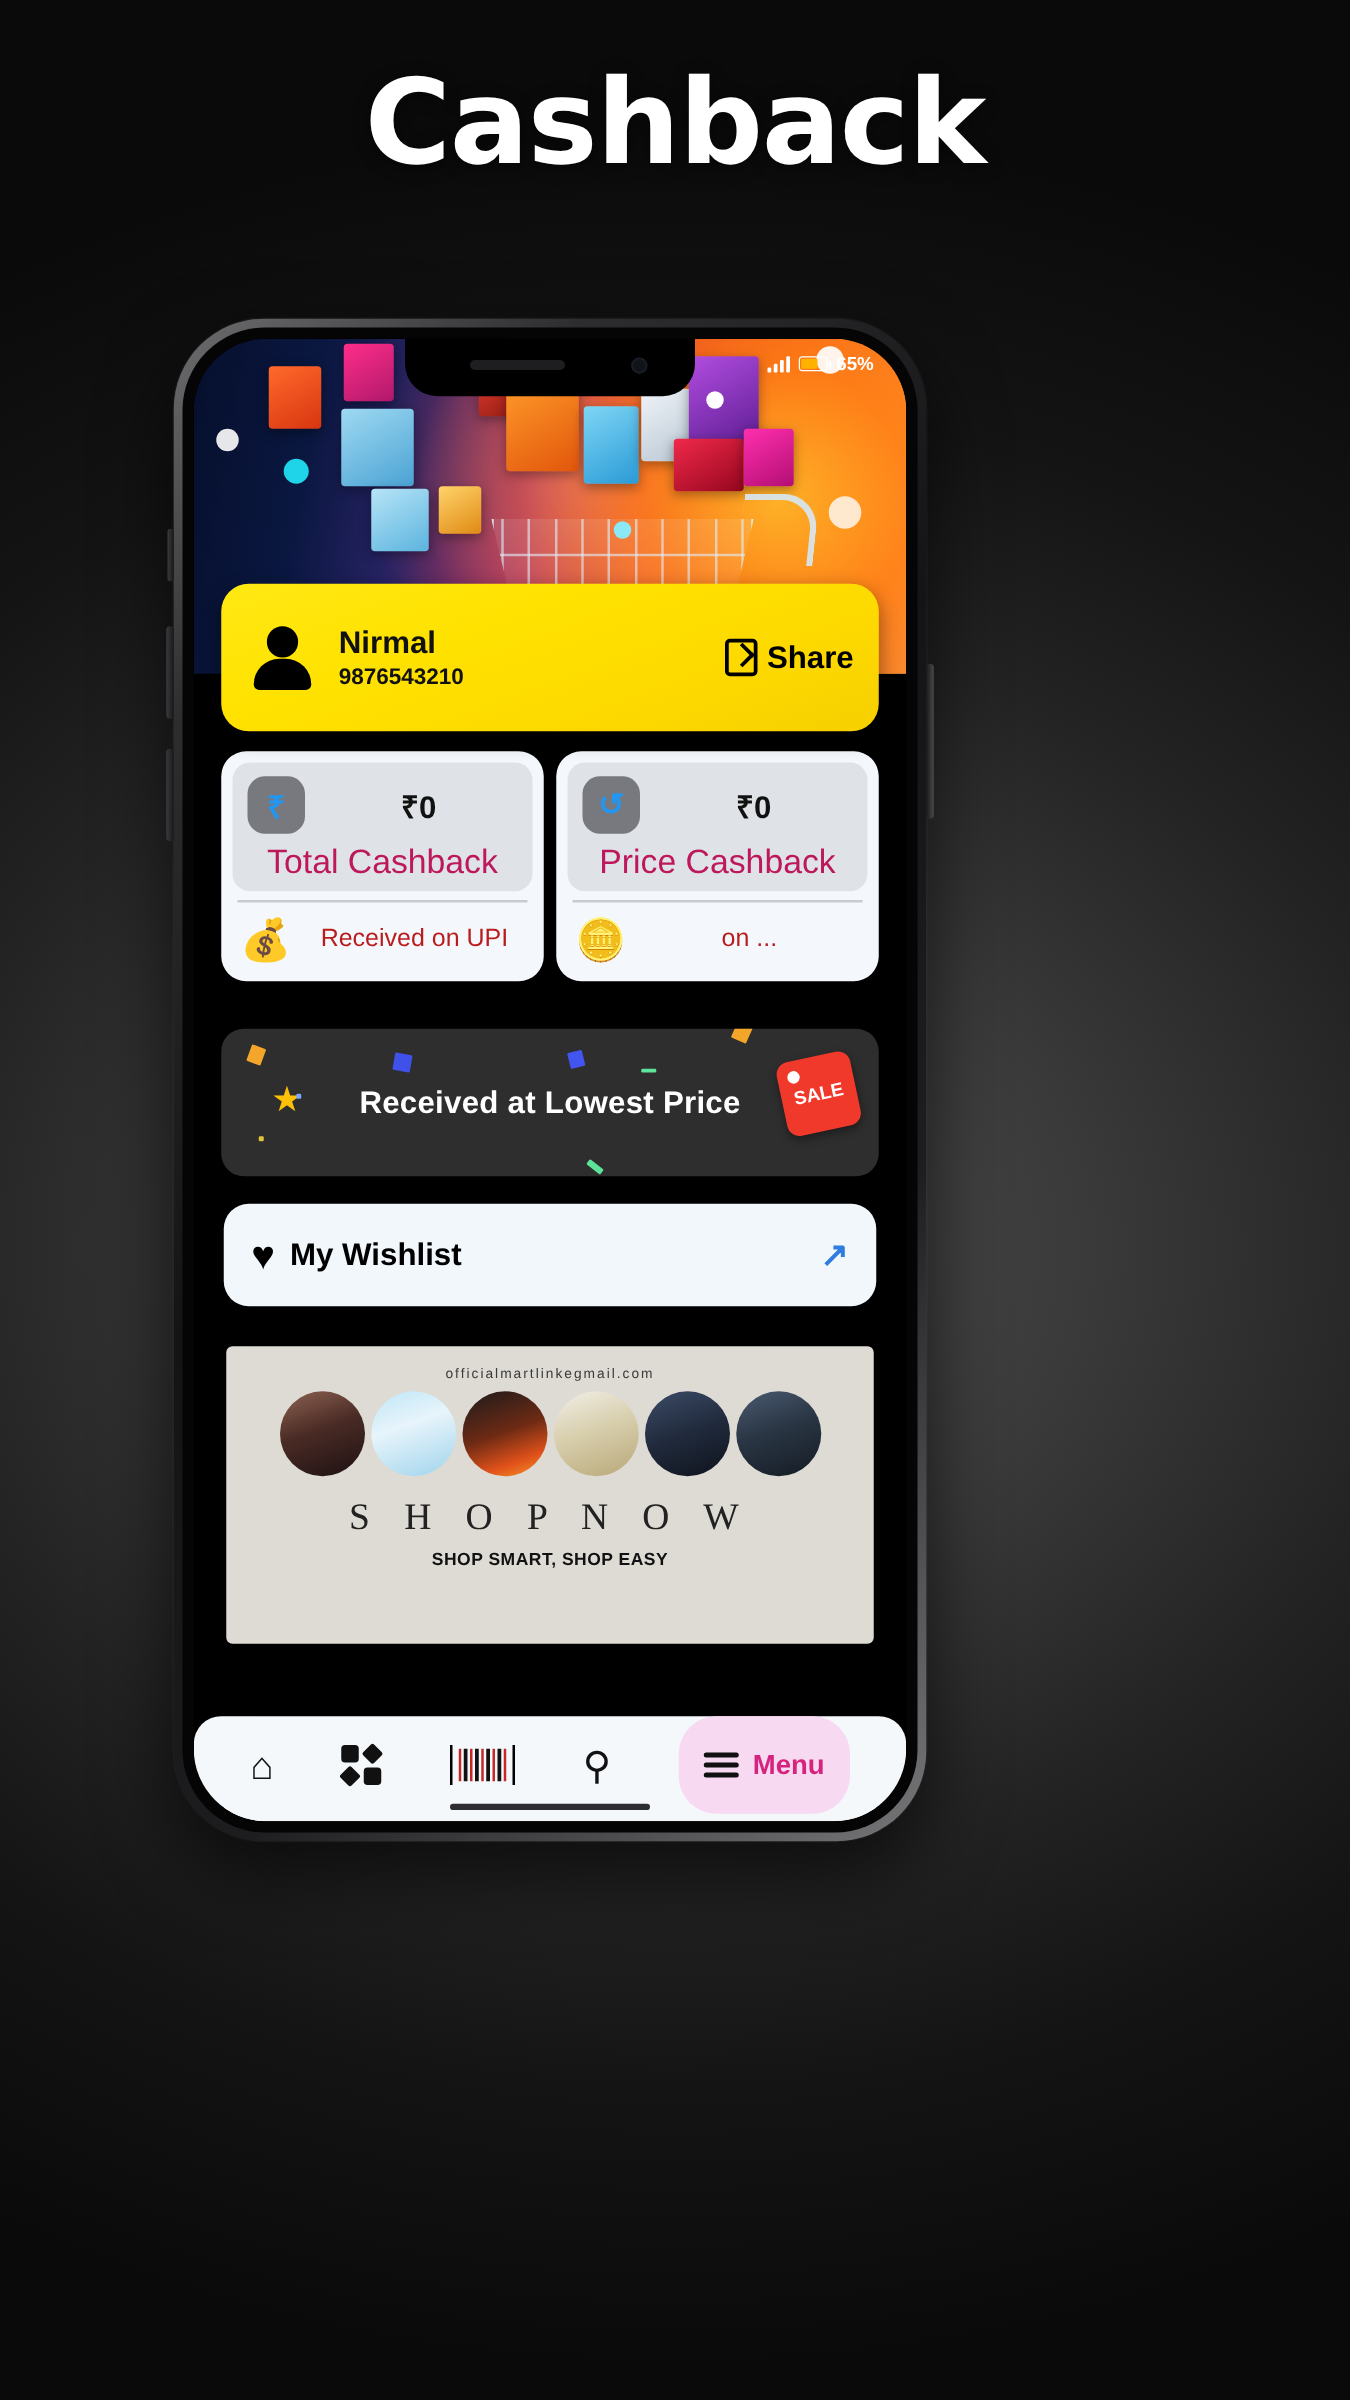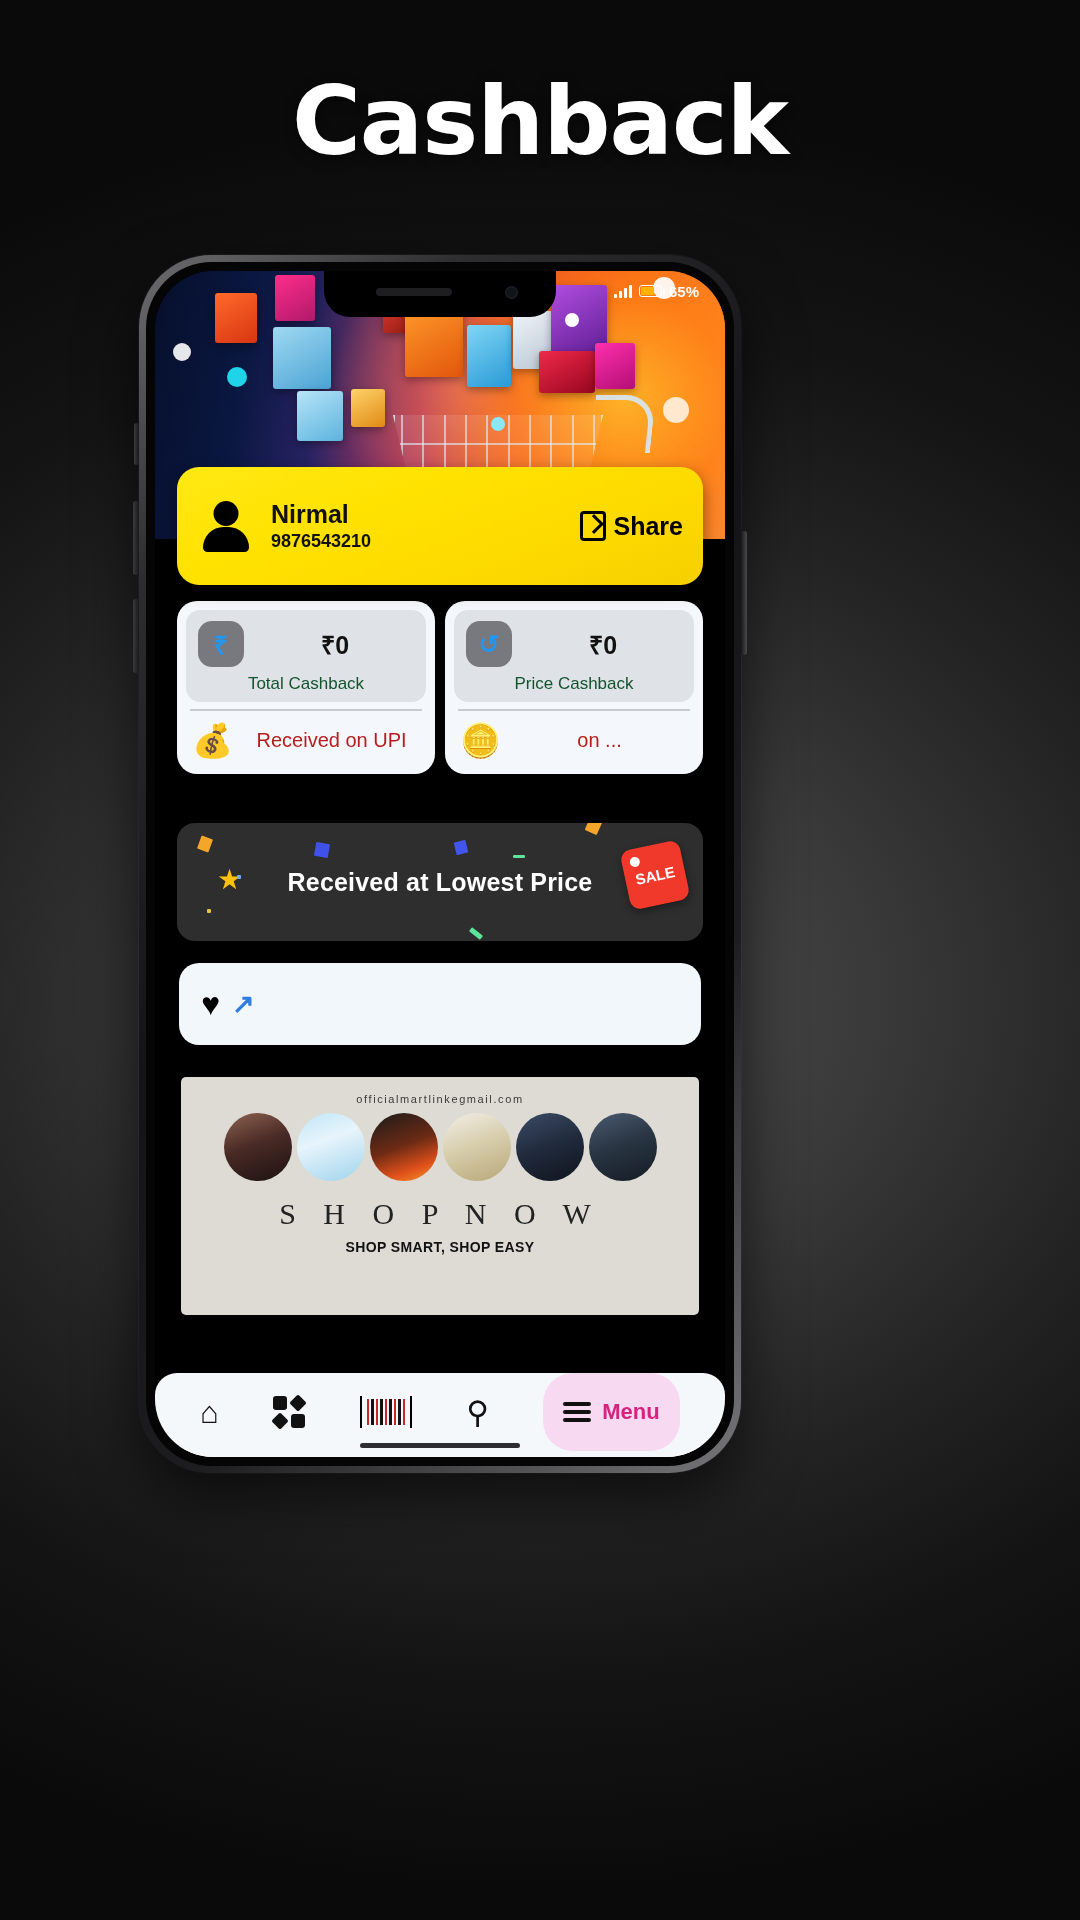--- a/index.html
+++ b/index.html
@@ -29,21 +29,20 @@
     top: 44px;
     left: 0;
     width: 1080px;
     text-align: center;
     color: #ffffff;
     font-size: 94px;
     font-weight: bold;
     letter-spacing: -1px;
     font-family: "DejaVu Sans", sans-serif;
     text-shadow: 0 3px 14px rgba(0,0,0,.45);
-    margin-top: 23px;
   }
 
   
   .phone {
     position: absolute;
     left: 139px;
     top: 255px;
     width: 602px;
     height: 1218px;
     border-radius: 72px;
@@ -260,21 +259,21 @@
     text-align: center;
   }
   .cash-head { display: flex; align-items: center; gap: 12px; }
   .cash-ico {
     width: 46px; height: 46px; flex: 0 0 46px;
     border-radius: 14px; background: #77797e;
     display: flex; align-items: center; justify-content: center;
     color: #2196f3; font-size: 25px; font-weight: bold;
   }
   .cash-amt { flex: 1; text-align: center; font-size: 25px; font-weight: bold; color: #111; }
-  .cash-lbl { margin-top: 7px; font-size: 17px; color: #14532d; }
+  .cash-lbl { margin-top: 7px; font-size: 27px; color: #be185d; }
   .cash-div { height: 2px; background: #c7ccd3; margin: 7px 4px 0; }
   .cash-bot {
     display: flex; align-items: center; gap: 10px;
     padding: 13px 6px 8px;
   }
   .cash-emoji { font-size: 33px; line-height: 1; }
   .cash-sub { flex: 1; text-align: center; font-size: 20px; color: #b91c1c; }
 
   
   .lowest {
@@ -537,20 +536,21 @@
             <span class="confetti" style="left:292px;top:108px;width:14px;height:5px;background:#5ee39a;transform:rotate(38deg);"></span>
             <span class="confetti" style="left:60px;top:52px;width:4px;height:4px;background:#7aa6ff;"></span>
             <span class="confetti" style="left:30px;top:86px;width:4px;height:4px;background:#e0c43a;"></span>
             <span class="confetti" style="left:410px;top:-4px;width:13px;height:14px;background:#f4a62a;transform:rotate(24deg);"></span>
             <span class="lowest-txt">Received at Lowest Price</span>
             <span class="sale-tag">SALE</span>
           </div>
 
           <div class="row-card wishlist">
             <span class="row-ico">♥</span>
+            <span class="row-lbl">My Wishlist</span>
             <span class="row-arrow">↗</span>
           </div>
 
           <div class="shop">
             <div class="shop-mail">officialmartlinkegmail.com</div>
             <div class="shop-circles">
               <span class="scirc sc1"></span>
               <span class="scirc sc2"></span>
               <span class="scirc sc3"></span>
               <span class="scirc sc4"></span>

